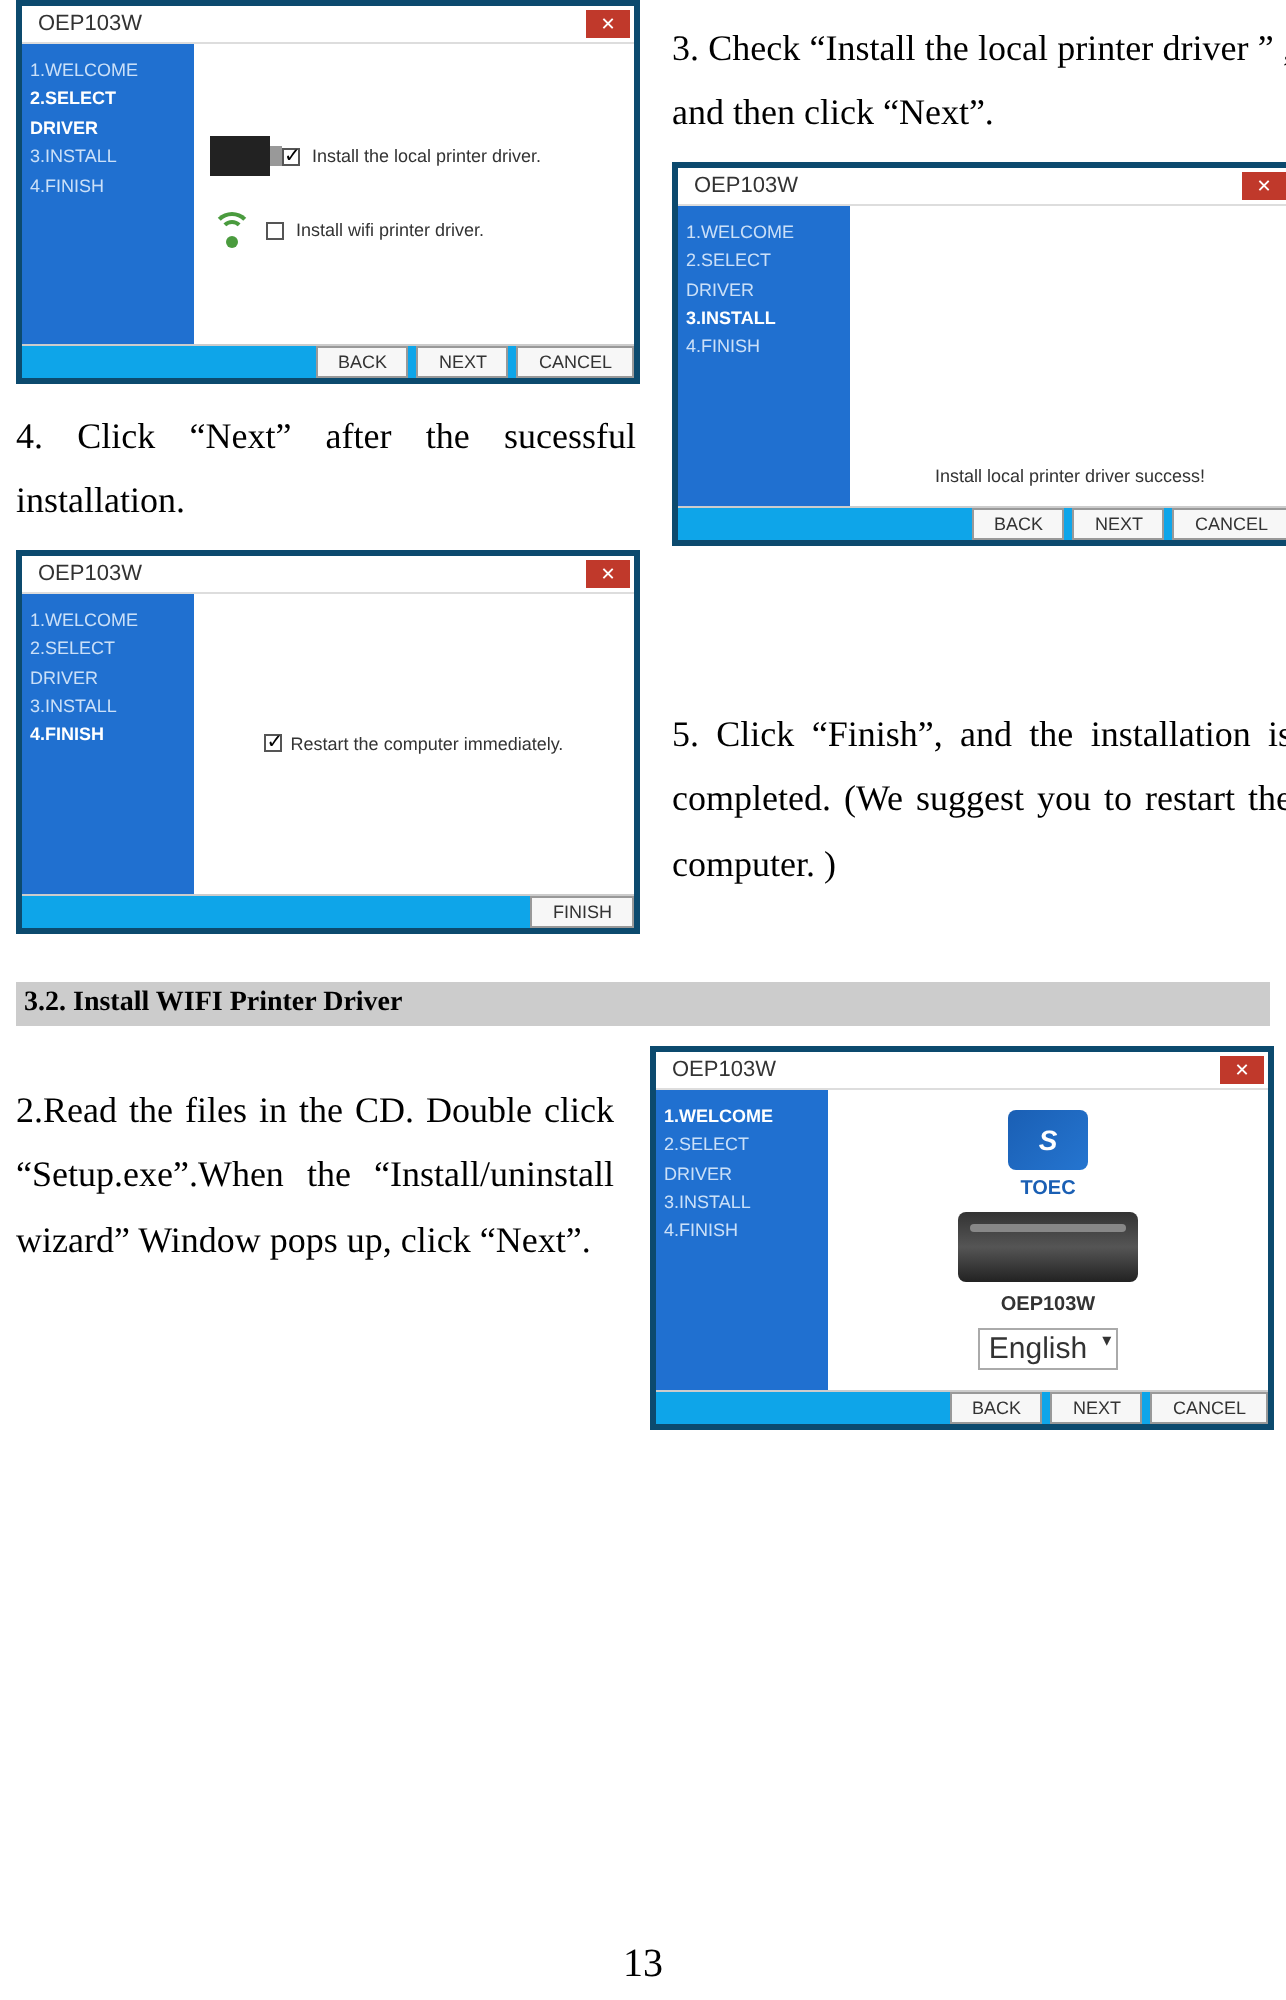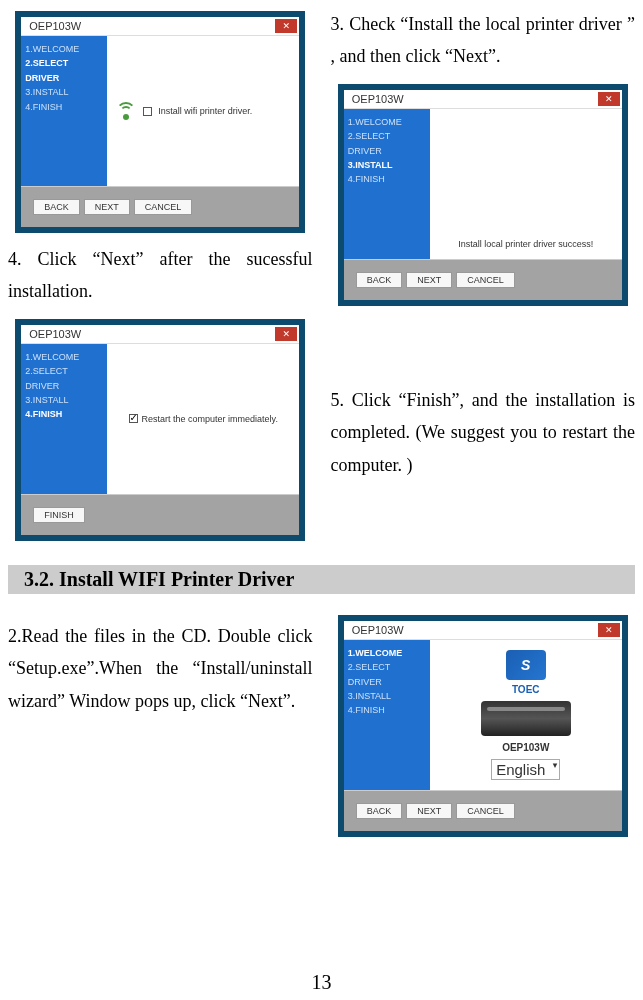--- a/index.html
+++ b/index.html
@@ -18,38 +18,38 @@
     .col-left { width: 310px; }
     .col-right { width: 310px; }
     .para {
       text-align: justify;
       line-height: 1.8;
       margin: 8px 0;
     }
     .section-heading {
       background: #ccc;
       font-weight: bold;
-      font-size: 20px;
-      padding: 3px 16px;
+      font-size: 14px;
+      padding: 3px 4px;
       margin: 14px 0 10px 0;
       width: 100%;
     }
     .page-number {
       position: absolute;
       bottom: 6px;
       left: 50%;
       transform: translateX(-50%);
       font-size: 20px;
     }
     
     .installer {
-      width: 290px;
-      border: 6px solid #0c4a6e;
+      width: 312px;
+      border: 3px solid #0c4a6e;
       background: #f7f7f7;
-      margin: 11px auto 10px auto;
+      margin: 0 auto 10px auto;
       font-family: 'Segoe UI', Tahoma, sans-serif;
       font-size: 10px;
     }
     .installer-titlebar {
       background: #fff;
       display: flex;
       align-items: center;
       justify-content: space-between;
       padding: 2px 2px 2px 8px;
       border-bottom: 1px solid #ddd;
@@ -83,25 +83,26 @@
       flex: 1;
       background: #fff;
       padding: 10px 8px;
       display: flex;
       flex-direction: column;
       justify-content: center;
       font-size: 9px;
       color: #333;
     }
     .installer-footer {
-      background: #a3a3a3;
+      background: #0ea5e9;
       border-top: 1px solid #ccc;
       display: flex;
+      justify-content: flex-end;
       gap: 4px;
-      padding: 12px;
+      padding: 0;
     }
     .installer-btn {
       background: #f7f7f7;
       border: 1px solid #999;
       padding: 2px 10px;
       font-size: 9px;
       color: #333;
     }
     .driver-option {
       display: flex;
@@ -208,20 +209,25 @@
       </div>
       <div class="installer-body">
         <div class="installer-sidebar">
           <div class="step">1.WELCOME</div>
           <div class="step active">2.SELECT DRIVER</div>
           <div class="step">3.INSTALL</div>
           <div class="step">4.FINISH</div>
         </div>
         <div class="installer-main">
           <div class="driver-option">
+            <div class="usb-icon"></div>
+            <span class="checkbox checked"></span>
+            <span>Install the local printer driver.</span>
+          </div>
+          <div class="driver-option">
             <div class="wifi-icon">
               <span class="wifi-arc a1"></span>
               <span class="wifi-arc a2"></span>
             </div>
             <span class="checkbox"></span>
             <span>Install wifi printer driver.</span>
           </div>
         </div>
       </div>
       <div class="installer-footer">

